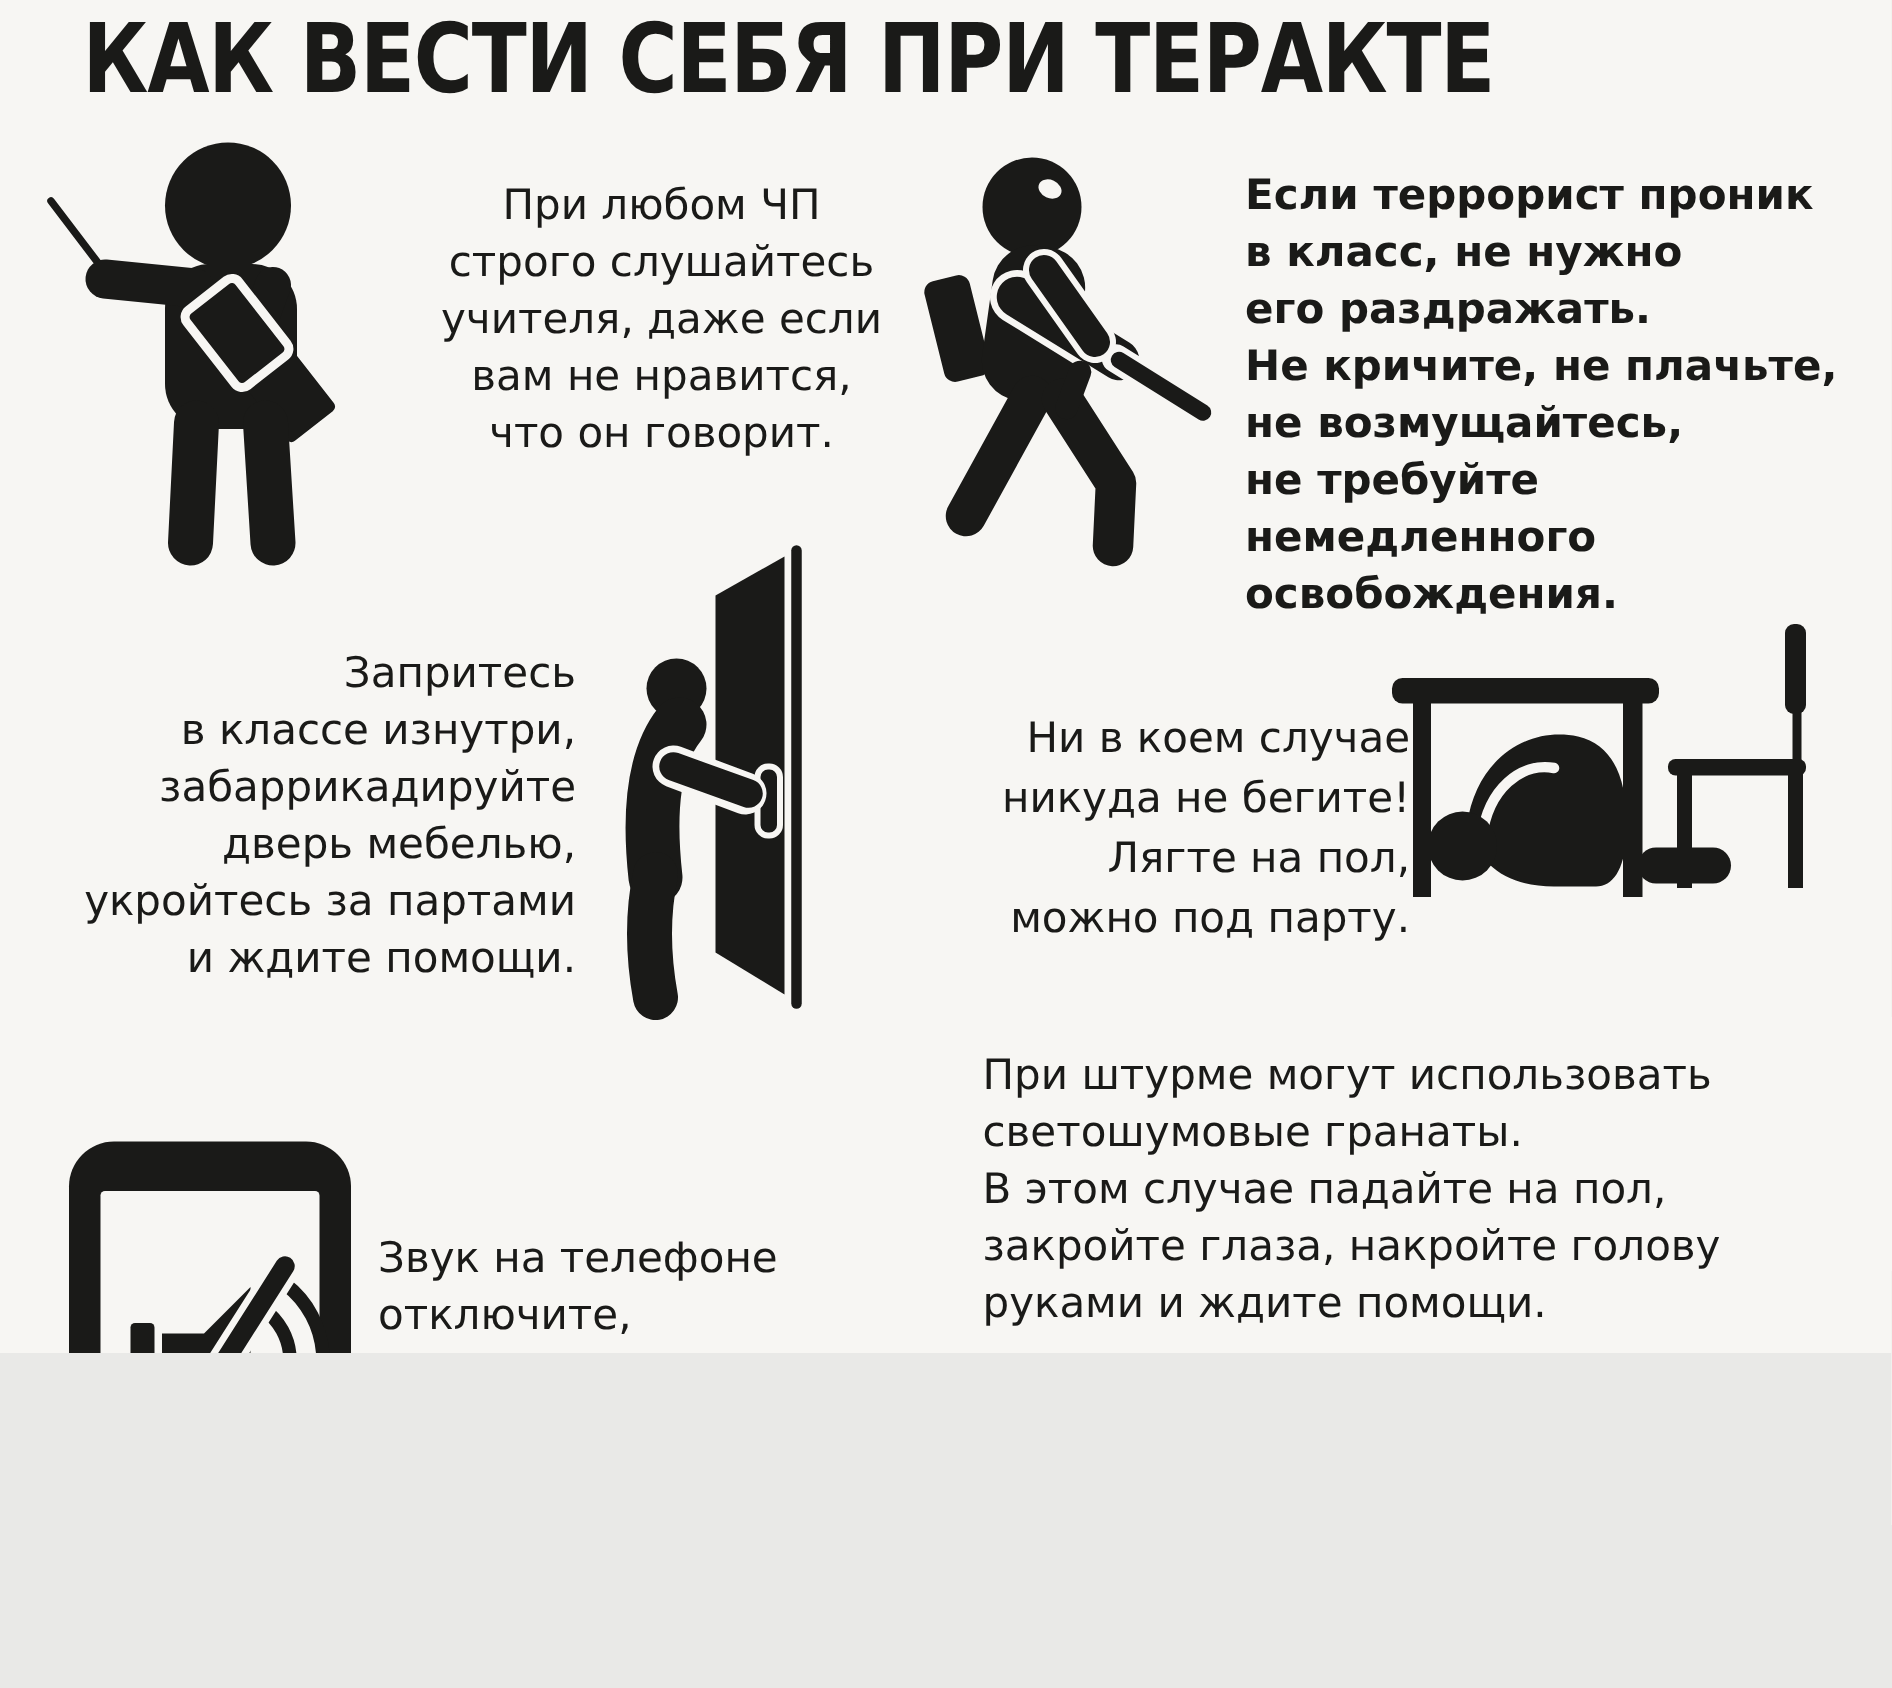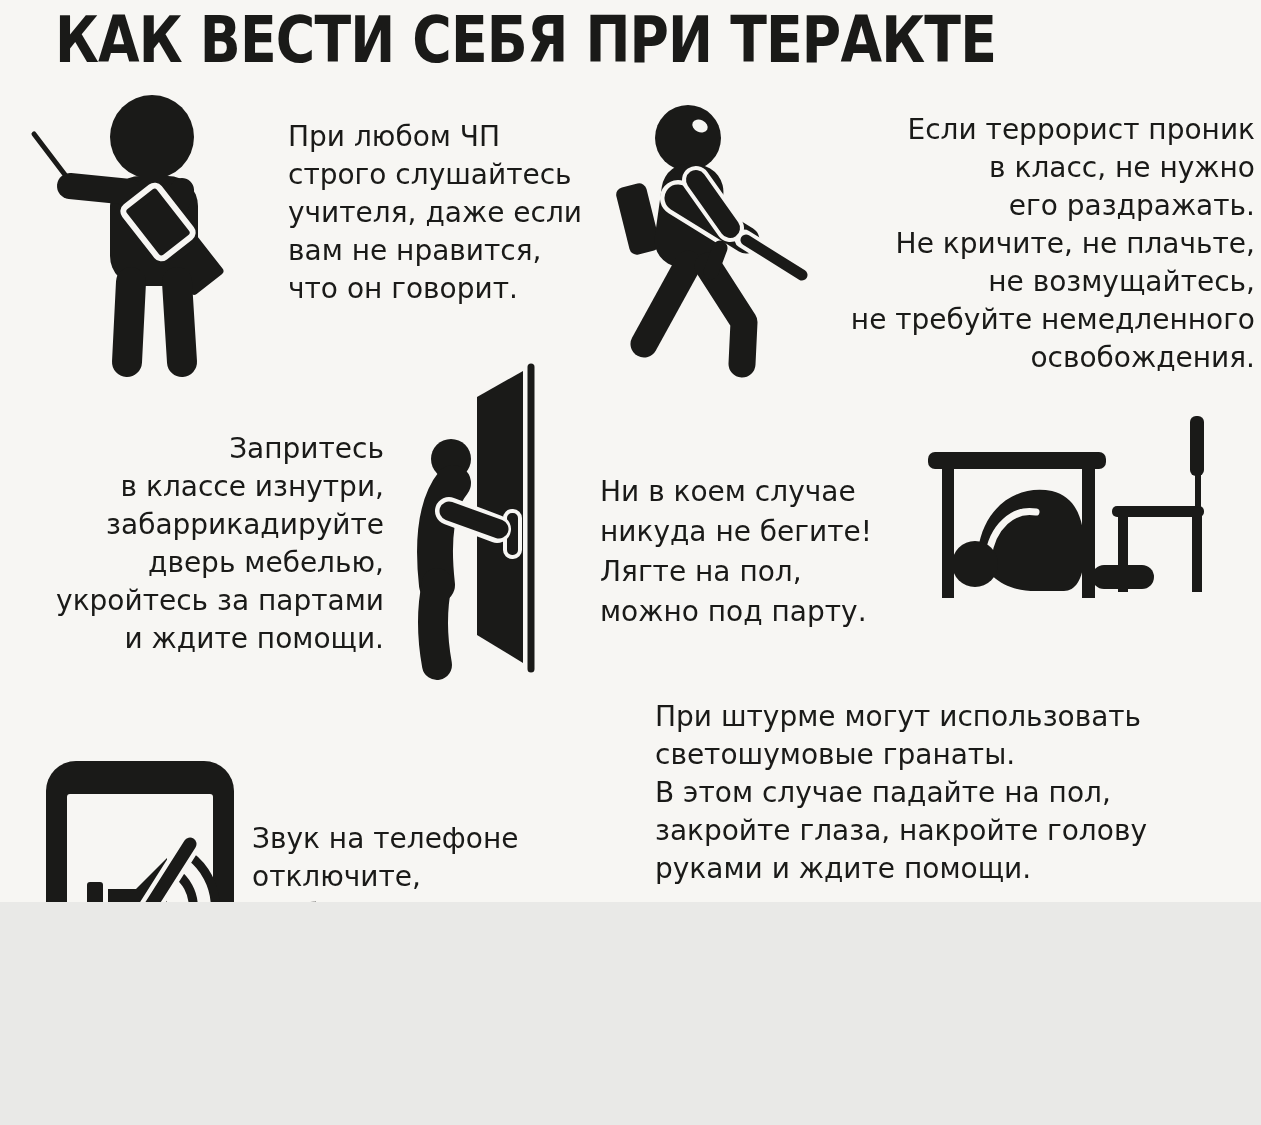--- a/index.html
+++ b/index.html
@@ -22,24 +22,24 @@
     letter-spacing:-1px;color:var(--ink);
     transform:scaleX(0.84);transform-origin:left top;
     white-space:nowrap;
   }
   .txt{
     position:absolute;
     white-space:pre-line;
     font-size:28px;line-height:38px;
     color:var(--ink);
   }
-  .t1{left:288px;top:118px;width:330px;text-align:left;}
-  .t2{left:830px;top:111px;width:425px;text-align:right;}
+  .t1{left:276px;top:118px;width:330px;text-align:center;}
+  .t2{left:830px;top:111px;width:425px;text-align:left;font-weight:bold;}
   .t3{left:22px;top:430px;width:362px;text-align:right;}
-  .t4{left:600px;top:472px;width:340px;text-align:left;line-height:40px;}
+  .t4{left:600px;top:472px;width:340px;text-align:right;line-height:40px;}
   .t5{left:252px;top:820px;width:330px;text-align:left;}
   .t6{left:655px;top:698px;width:540px;text-align:left;}
   .credit{
     position:absolute;left:1224px;top:1112px;
     font-size:17px;color:var(--credit);
     transform:rotate(-90deg);transform-origin:0 0;
     white-space:nowrap;
   }
   .icon{position:absolute;color:var(--ink);}
   .ic-teacher{left:30px;top:90px;width:215px;height:290px;}

